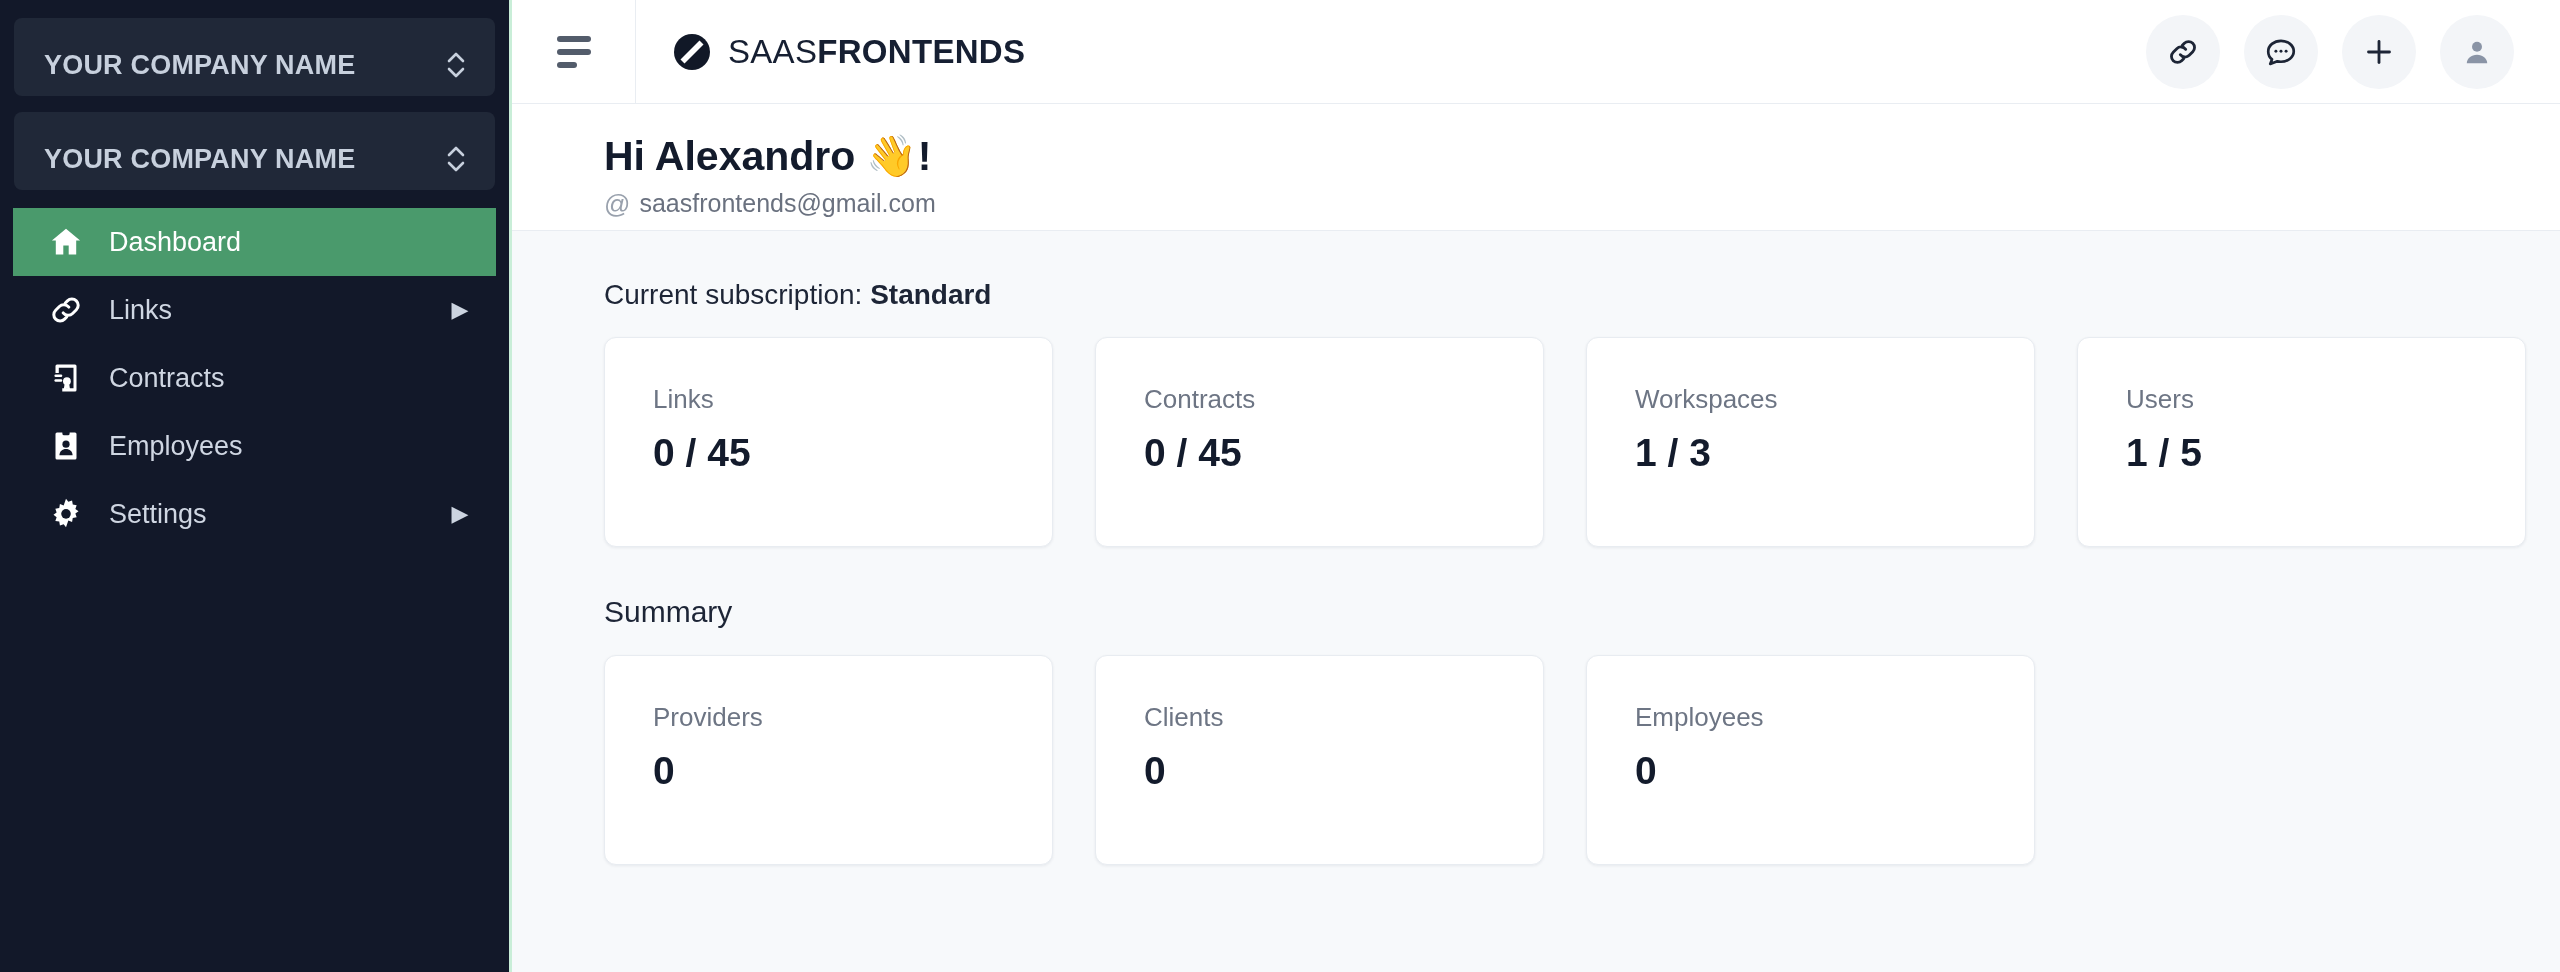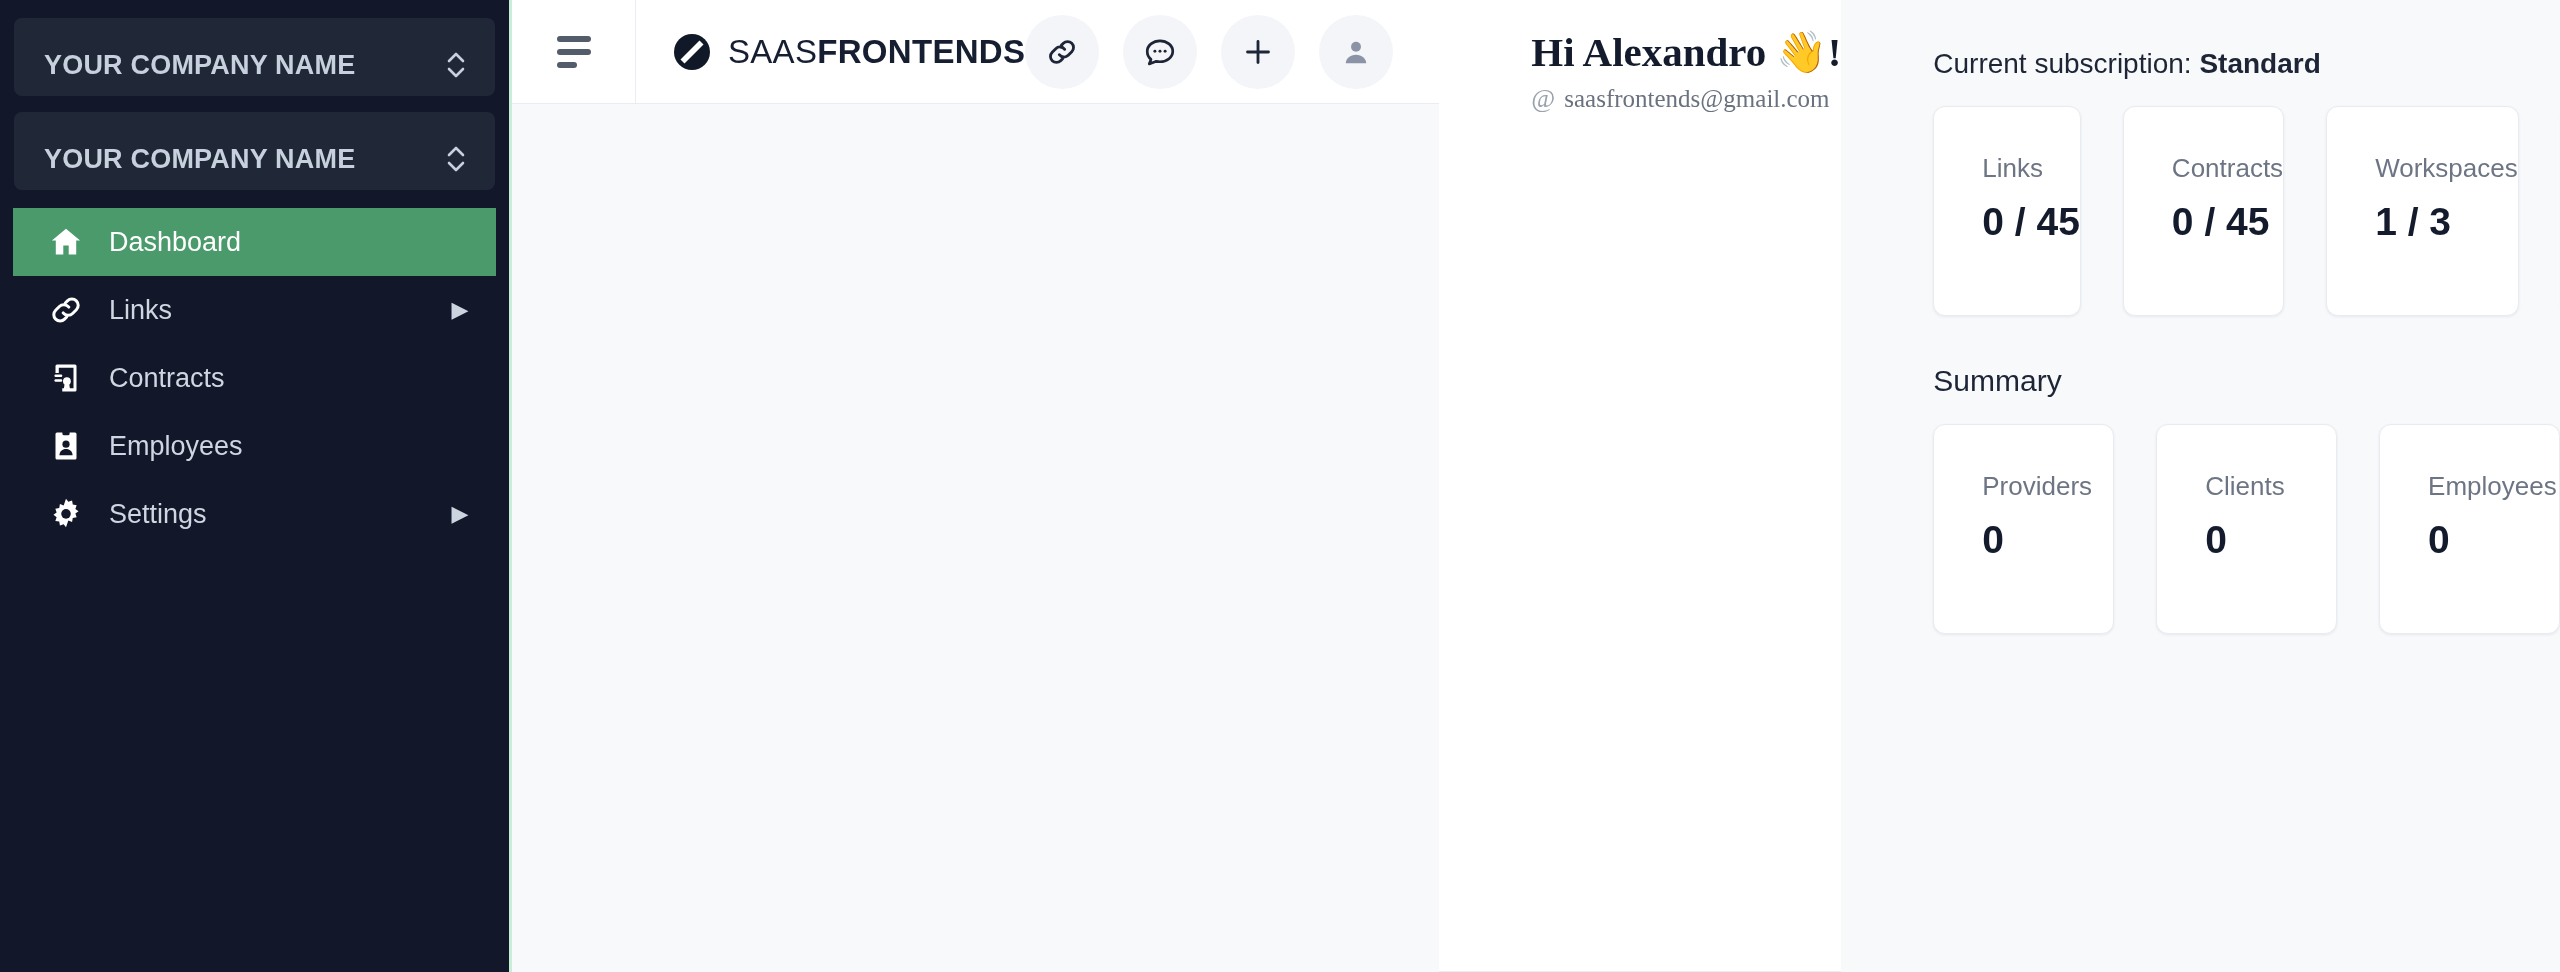--- a/index.html
+++ b/index.html
@@ -95,20 +95,21 @@
     width: 24px; height: 24px;
     flex: none;
     display: flex; align-items: center; justify-content: center;
   }
 
   
   .main {
     flex: 1;
     height: 972px;
     display: flex;
+    flex-direction: column;
     background: #f7f9fb;
     min-width: 0;
   }
   .topbar {
     height: 104px;
     min-height: 104px;
     background: #ffffff;
     display: flex;
     align-items: center;
     border-bottom: 1px solid #e9edf2;
@@ -161,22 +162,21 @@
     justify-content: center;
     cursor: pointer;
     border: none;
   }
   .round-btn svg { display: block; }
 
   
   .greeting {
     background: #ffffff;
     border-bottom: 1px solid #e9edf2;
-    padding: 28px 0 43px 92px;
-    font-family: Liberation Serif, serif;
+    padding: 28px 0 12px 92px;
   }
   .greeting-title {
     font-size: 41px;
     font-weight: 700;
     color: #131b2c;
     line-height: 1.18;
     white-space: nowrap;
   }
   .greeting-sub {
     margin-top: 9px;

